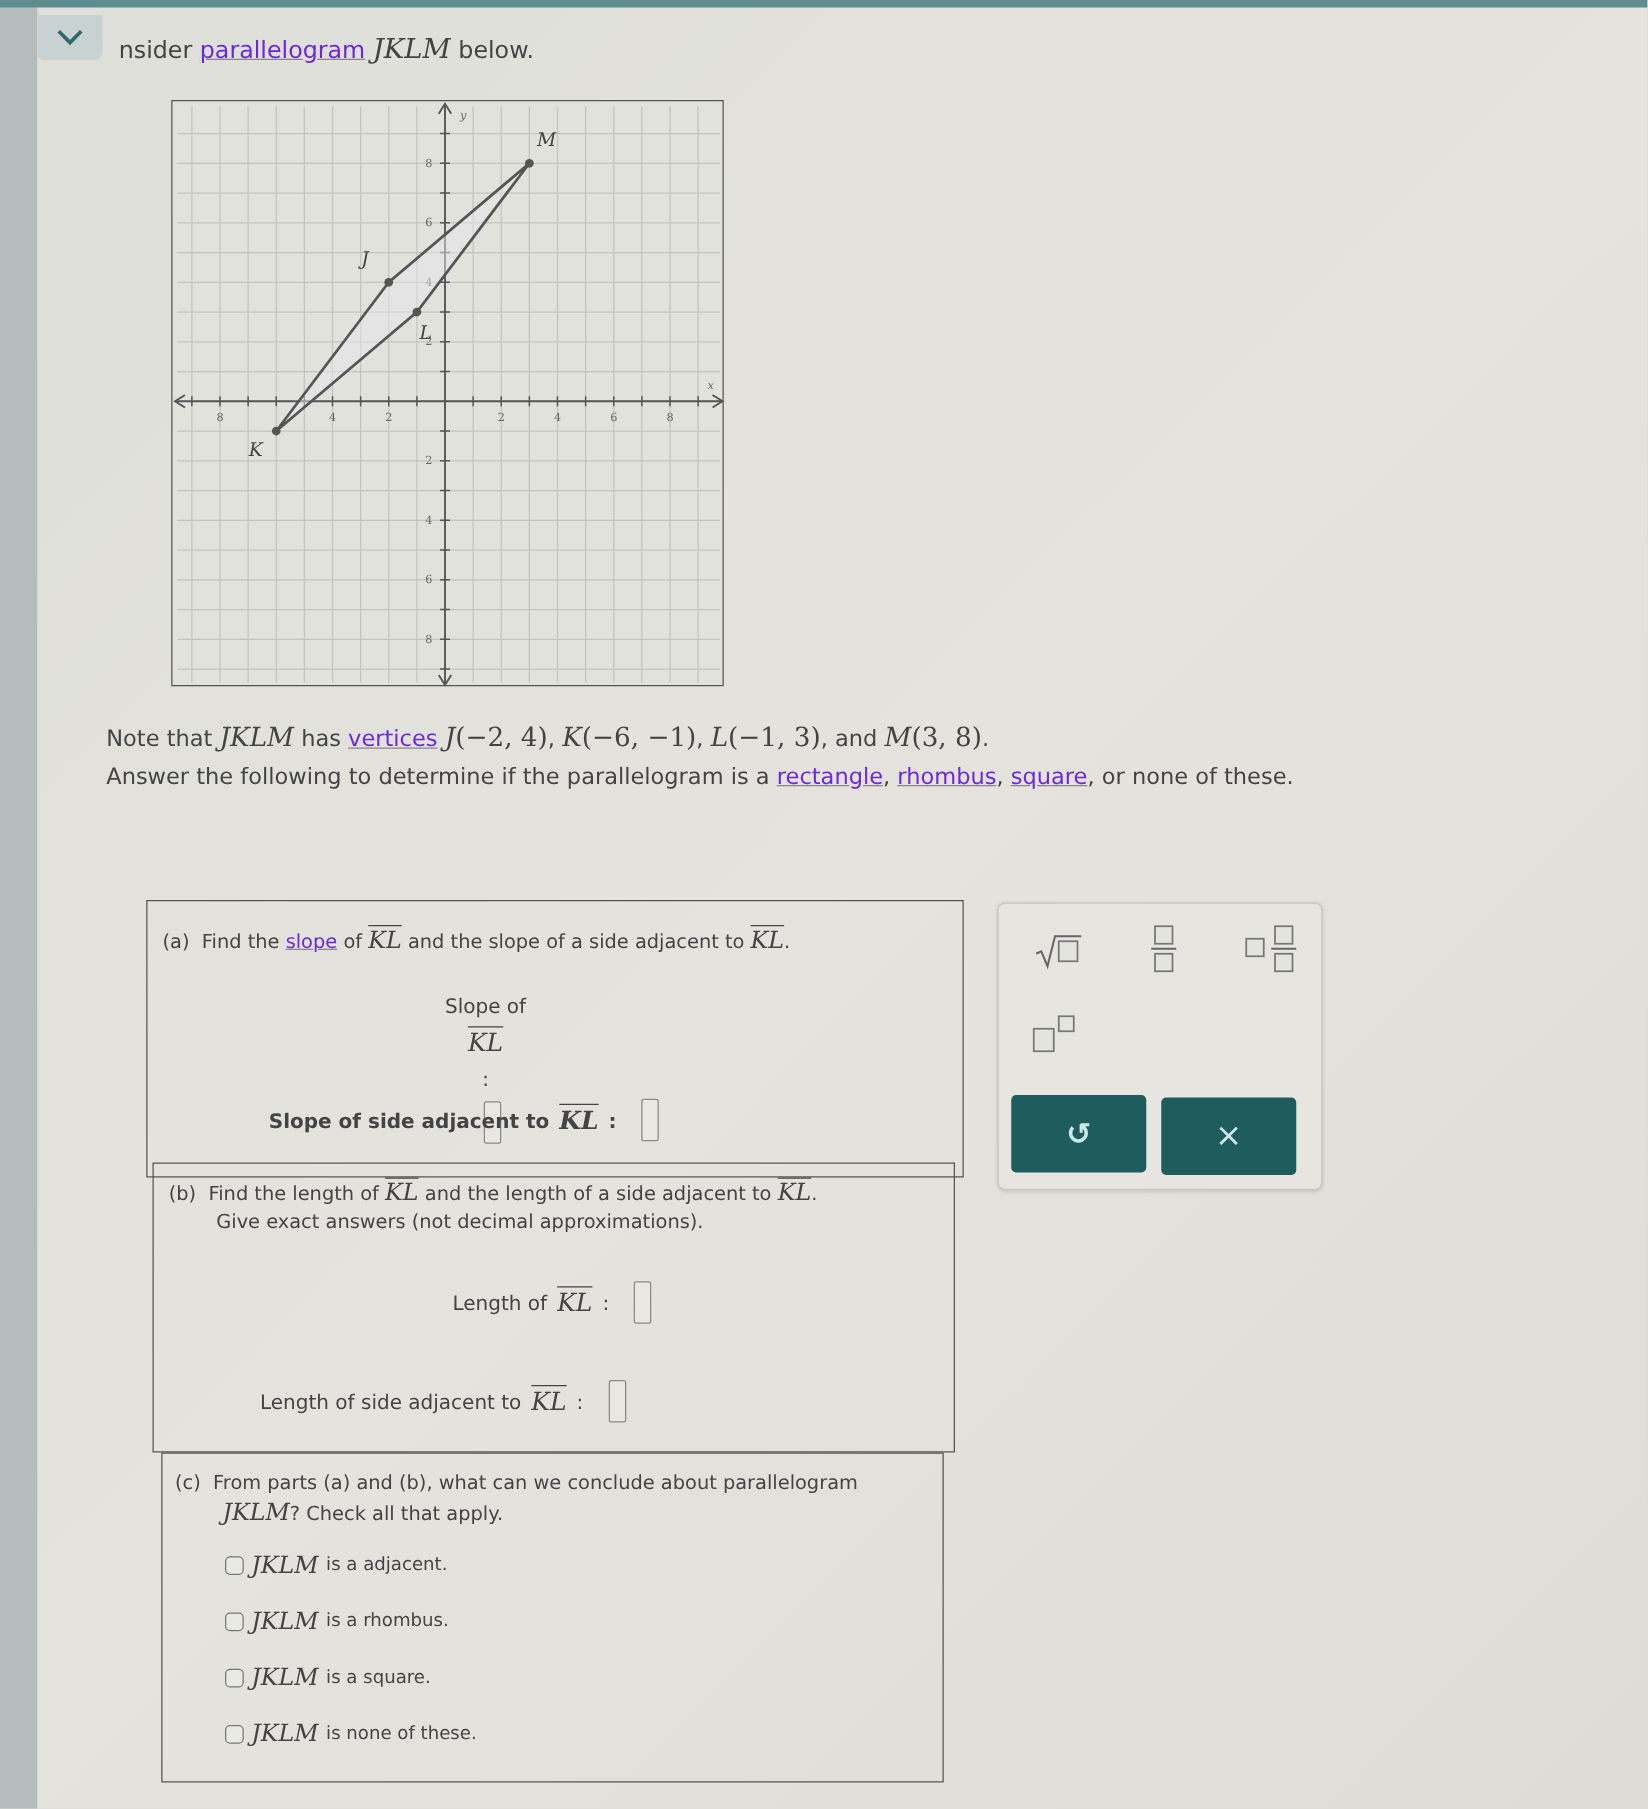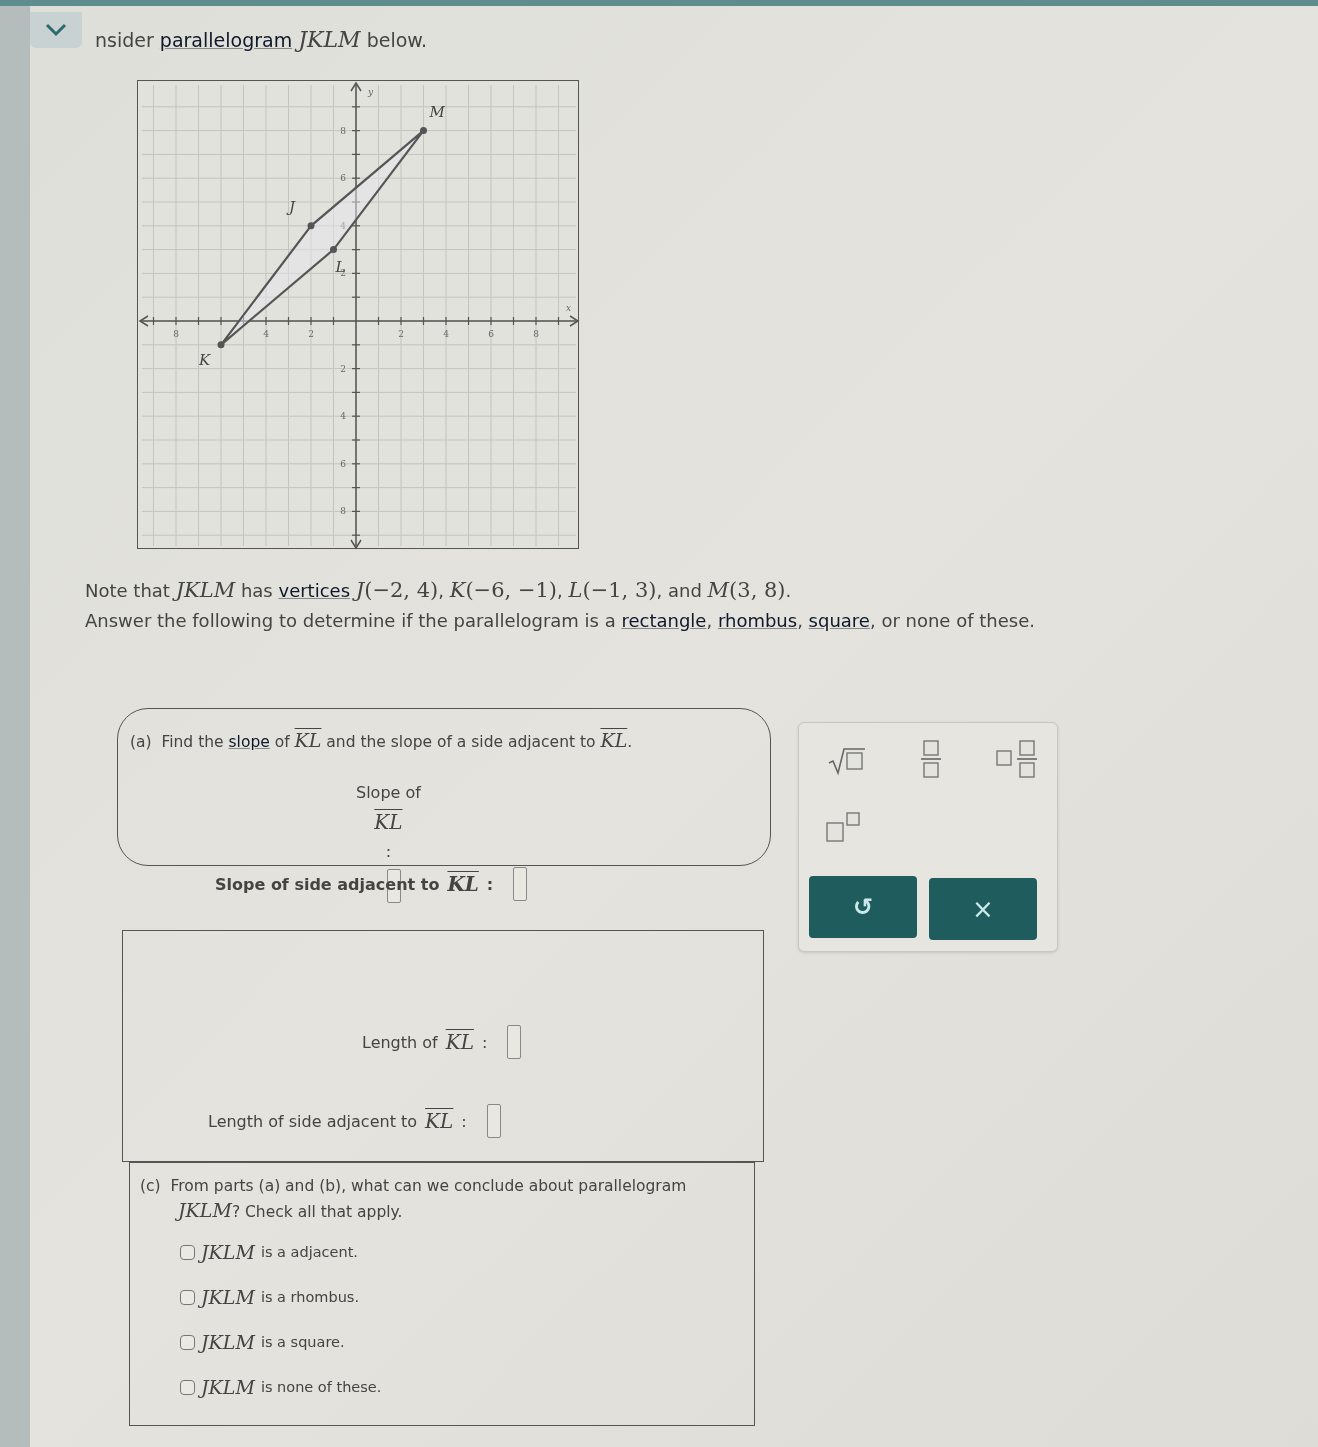--- a/index.html
+++ b/index.html
@@ -26,21 +26,21 @@
     position: absolute; left: 30px; top: 12px; width: 52px; height: 36px;
     background: #c8d2d2; border-radius: 0 0 6px 6px;
     display: flex; align-items: center; justify-content: center;
     cursor: pointer;
   }
   .collapse-btn svg { width: 22px; height: 14px; }
   .intro {
     position: absolute; left: 95px; top: 27px; font-size: 19px; color: #444;
   }
   .math { font-family: "DejaVu Serif", serif; font-style: italic; }
-  .link { color: #0f172a; text-decoration: underline; text-decoration-color: #888; cursor: pointer; }
+  .link { color: #6d28d9; text-decoration: underline; text-decoration-color: #888; cursor: pointer; }
   .graph-box {
     position: absolute; left: 137px; top: 80px; width: 442px; height: 469px;
     border: 1.5px solid #555; background: #e2e2dc;
   }
   .graph-box svg { position: absolute; left: 0; top: 0; }
   .note {
     position: absolute; left: 85px; top: 573px; font-size: 18px; color: #444; line-height: 34px;
   }
   .note .math { font-size: 21px; }
   .q-box {
@@ -222,21 +222,21 @@
     <span>Answer the following to determine if the parallelogram is a</span>
     <span class="link">rectangle</span>,
     <span class="link">rhombus</span>,
     <span class="link">square</span>,
     <span>or none of these.</span>
   </div>
 </div>
 
 <div class="q-box">
 
-  <div class="q-part" style="left:0;top:0;width:654px;height:158px;border-radius:31px;">
+  <div class="q-part" style="left:0;top:12px;width:654px;height:222px;">
     <div class="q-text" style="left:12px;top:18px;">
       <span>(a)</span>&nbsp;
       <span>Find the</span>
       <span class="link">slope</span>
       <span>of</span>
       <span class="math overline">KL</span>
       <span>and the slope of a side adjacent to</span>
       <span class="math overline">KL</span>.
     </div>
     <div class="field-row" style="left:238px;top:74px;flex-direction:column;">
@@ -247,20 +247,28 @@
     </div>
     <div class="field-row" style="left:97px;top:158px;font-weight:bold;">
       <span>Slope of side adjacent to</span>
       <span class="math overline">KL</span>
         <span>:</span>
       <div class="ans-input" style="margin-left:12px"></div>
     </div>
   </div>
 
   <div class="q-part" style="left:5px;top:222px;width:642px;height:232px;">
+    <div class="q-text" style="left:12px;top:10px;">
+      <span>(b)</span>&nbsp;
+      <span>Find the length of</span>
+      <span class="math overline">KL</span>
+      <span>and the length of a side adjacent to</span>
+      <span class="math overline">KL</span>.
+      <div style="padding-left:38px;margin-top:-4px">Give exact answers (not decimal approximations).</div>
+    </div>
     <div class="field-row" style="left:239px;top:94px;text-align:center;">
       <span>Length of</span>
       <span class="math overline">KL</span>
         <span>:</span>
       <div class="ans-input" style="margin-left:12px"></div>
     </div>
     <div class="field-row" style="left:85px;top:173px;">
       <span>Length of side adjacent to</span>
       <span class="math overline">KL</span>
         <span>:</span>

